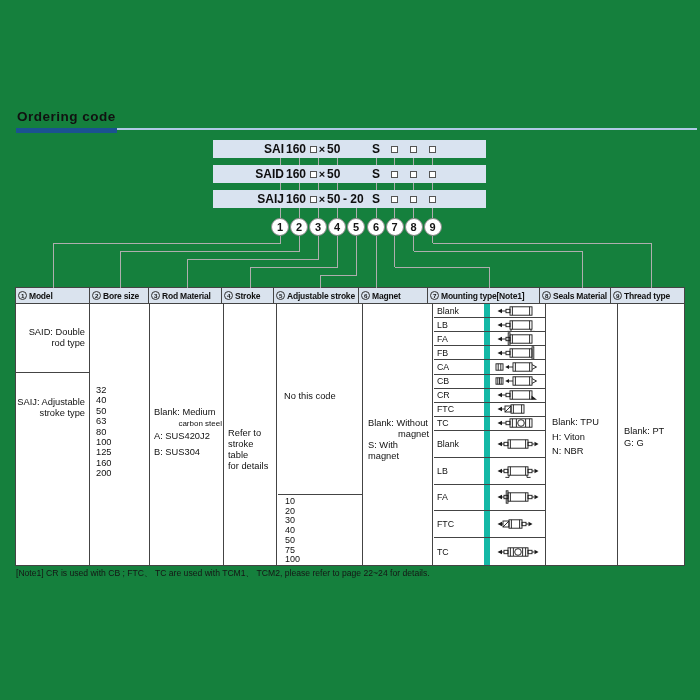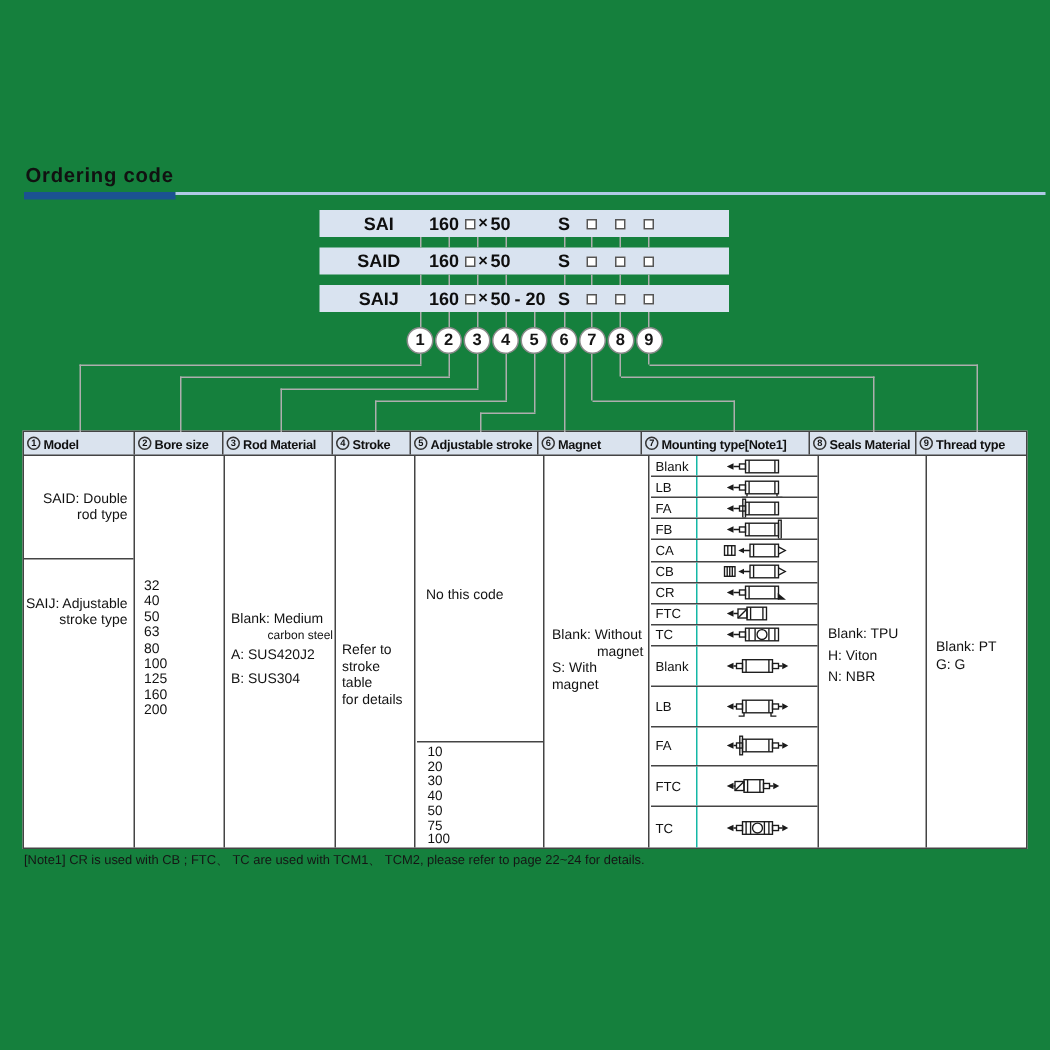--- a/index.html
+++ b/index.html
@@ -5,21 +5,21 @@
   html,body{margin:0;padding:0;background:#fff;}
   #canvas{position:relative;width:700px;height:700px;background:#15803d;overflow:hidden;
           font-family:Liberation Sans, sans-serif;color:#111;}
   
   .title{position:absolute;left:17px;top:109px;font-size:13.5px;font-weight:bold;letter-spacing:0.5px;}
   .tbar-dark{position:absolute;left:16px;top:128px;width:101px;height:5px;background:#1b5291;}
   .tbar-light{position:absolute;left:117px;top:128px;width:580px;height:2px;background:#b0c9e6;}
   
   .code-bar{position:absolute;left:213px;width:273px;height:18px;background:#d9e3f0;}
   .cc{position:absolute;top:0;height:18px;line-height:18px;font-weight:bold;font-size:12px;color:#0e0e0e;white-space:pre;}
-  .c-model{left:8px;width:63px;text-align:center;}
+  .c-model{left:8px;width:63px;text-align:right;}
   .c-bore{left:73px;}
   .c-times{left:102px;width:14px;text-align:center;font-size:11px;}
   .c-stroke{left:114px;}
   .c-adj{left:130px;}
   .c-mag{left:157px;width:12px;text-align:center;}
   .csq{position:absolute;top:6px;width:5px;height:5px;border:1px solid #555;background:#fff;}
   .c-rod{left:97px;}
   .s7{left:178px;}.s8{left:197px;}.s9{left:216px;}
   
   .pcircle{position:absolute;top:218px;width:18px;height:18px;border:1px solid #8a8a8a;border-radius:50%;
@@ -43,21 +43,21 @@
   .borelist{position:absolute;top:81px;left:5px;line-height:10.4px;}
   .blk{position:absolute;line-height:11px;}
   .small{font-size:8px;}
   .alist{padding:2px 0 0 7px;line-height:9.7px;font-size:9px;}
   
   .mg{position:absolute;left:0;right:0;display:grid;}
   .mg1{top:0;height:127px;grid-template-rows:repeat(9,1fr);}
   .mg2{top:127px;height:134px;grid-template-rows:repeat(5,1fr);}
   .mrow{display:flex;border-bottom:1px solid #444;box-sizing:border-box;min-height:0;}
   .mg2 .mrow:last-child{border-bottom:none;}
-  .mlab{width:31px;box-sizing:border-box;border-right:1px solid #14b8a6;display:flex;align-items:center;
+  .mlab{width:56px;box-sizing:border-box;border-right:6px solid #14b8a6;display:flex;align-items:center;
         padding-left:3px;font-size:8.8px;}
   .mico{flex:1;display:flex;align-items:center;justify-content:center;overflow:hidden;}
   .footnote{position:absolute;left:16px;top:568px;font-size:8.6px;color:#151515;}
   .line{display:block;}
 </style>
 </head>
 <body>
 
 <div id="canvas">
 

